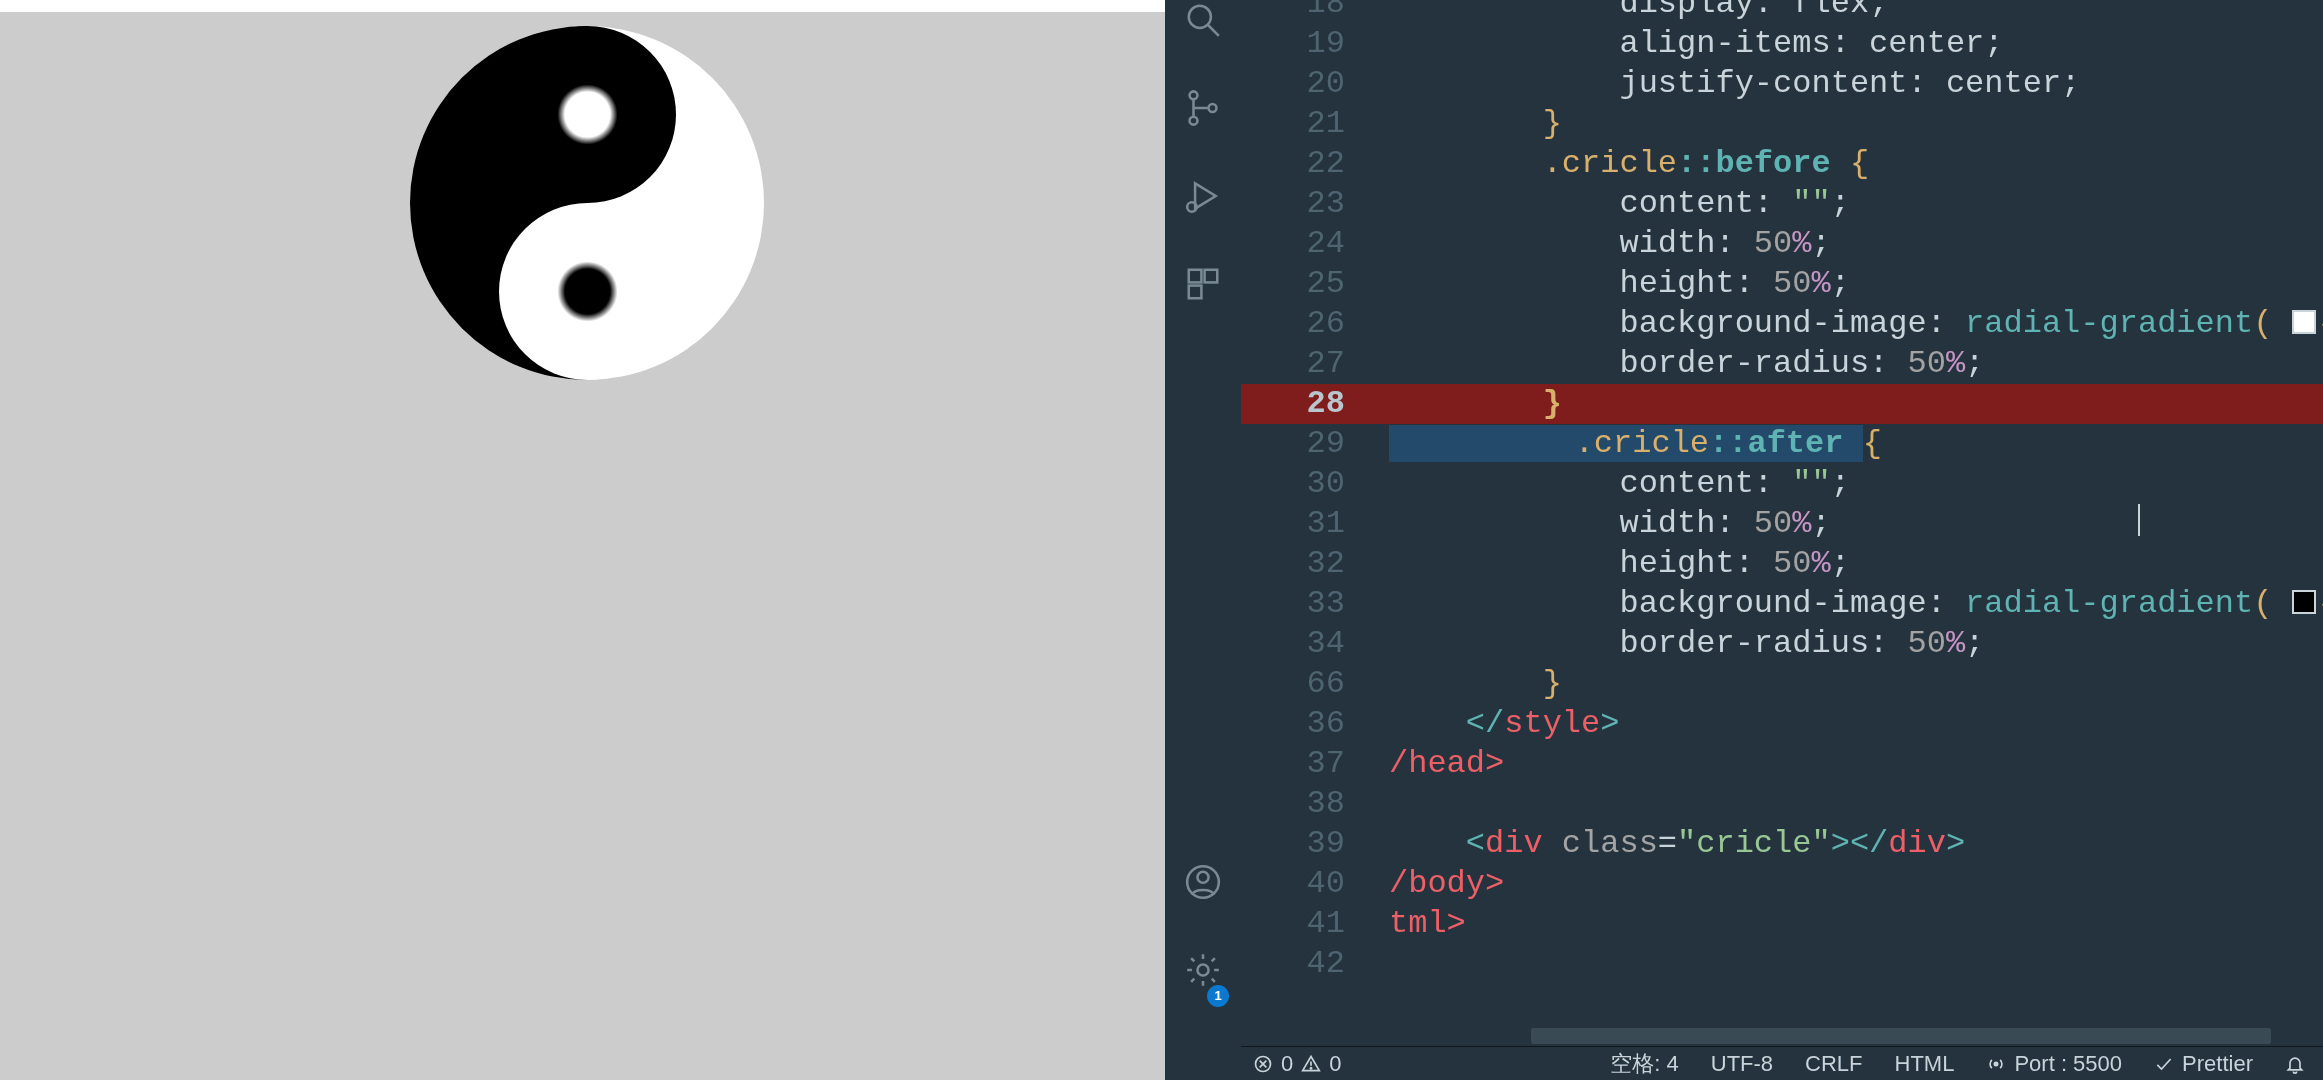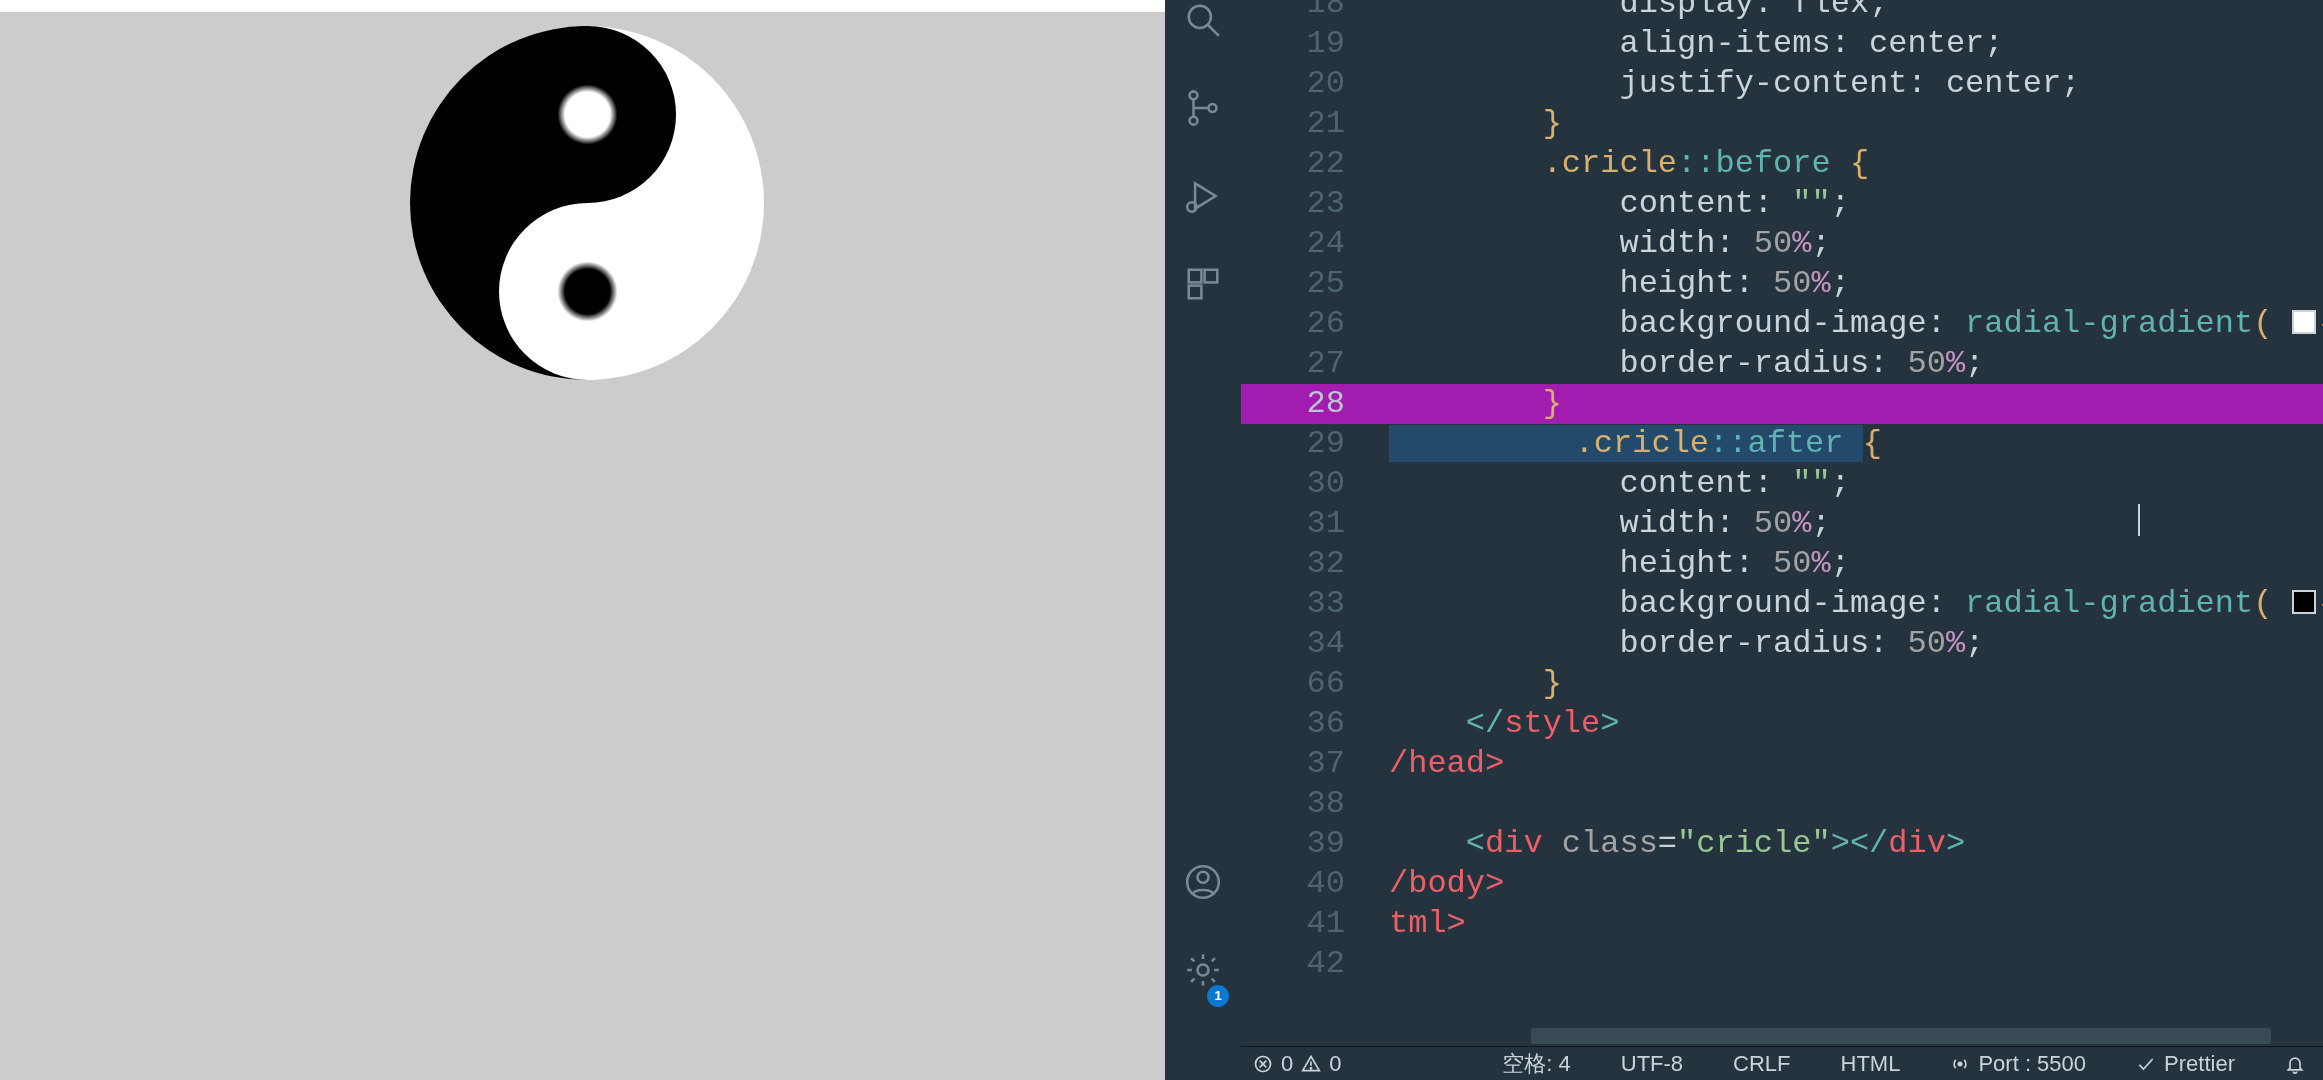--- a/index.html
+++ b/index.html
@@ -107,27 +107,27 @@
     white-space: pre;
   }
   .gutter {
     width: 148px;
     text-align: right;
     padding-right: 44px;
     color: #4e6470;
     flex: none;
   }
   .code { flex: 1; }
-  .hl-line { background: #a21caf; }
+  .hl-line { background: #7f1d1d; font-weight: bold; }
   .sel { background: #234a6a; padding-left: 32px; }
 
   
   .p   { color: #c8d3da; }           
   .sel-css { color: #d8b06c; }       
-  .pseudo  { color: #5fb3b3; }       
+  .pseudo  { color: #5fb3b3; font-weight: bold; }       
   .prop    { color: #c8d3da; }
   .num     { color: #a3a3a3; }       
   .unit    { color: #c594c5; }       
   .str     { color: #99c794; }       
   .fn      { color: #5fb3b3; }       
   .hex     { color: #e29a5b; }
   .tag     { color: #ec5f67; }       
   .tag-ang { color: #5fb3b3; }       
   .attr    { color: #a3a3a3; }
   .brace-gold { color: #d8b06c; }
@@ -171,21 +171,21 @@
     border-top: 1px solid #11181d;
     color: #c8d3da;
     font: 400 22px/34px "Segoe UI", sans-serif;
     display: flex;
     align-items: center;
   }
   .status-left { display:flex; align-items:center; gap:8px; padding-left:12px; }
   .status-left svg { width:22px; height:22px; stroke:#c8d3da; fill:none; stroke-width:2; }
   .status-right {
     margin-left: auto;
-    display:flex; align-items:center; gap:50px;
+    display:flex; align-items:center; gap:32px;
     padding-right: 18px;
   }
   .status-item { display:flex; align-items:center; gap:8px; cursor:pointer; white-space:nowrap; }
   .status-item svg { width:20px; height:20px; stroke:#c8d3da; fill:none; stroke-width:2; }
 </style>
 </head>
 <body>
 
 <div class="app">
 

